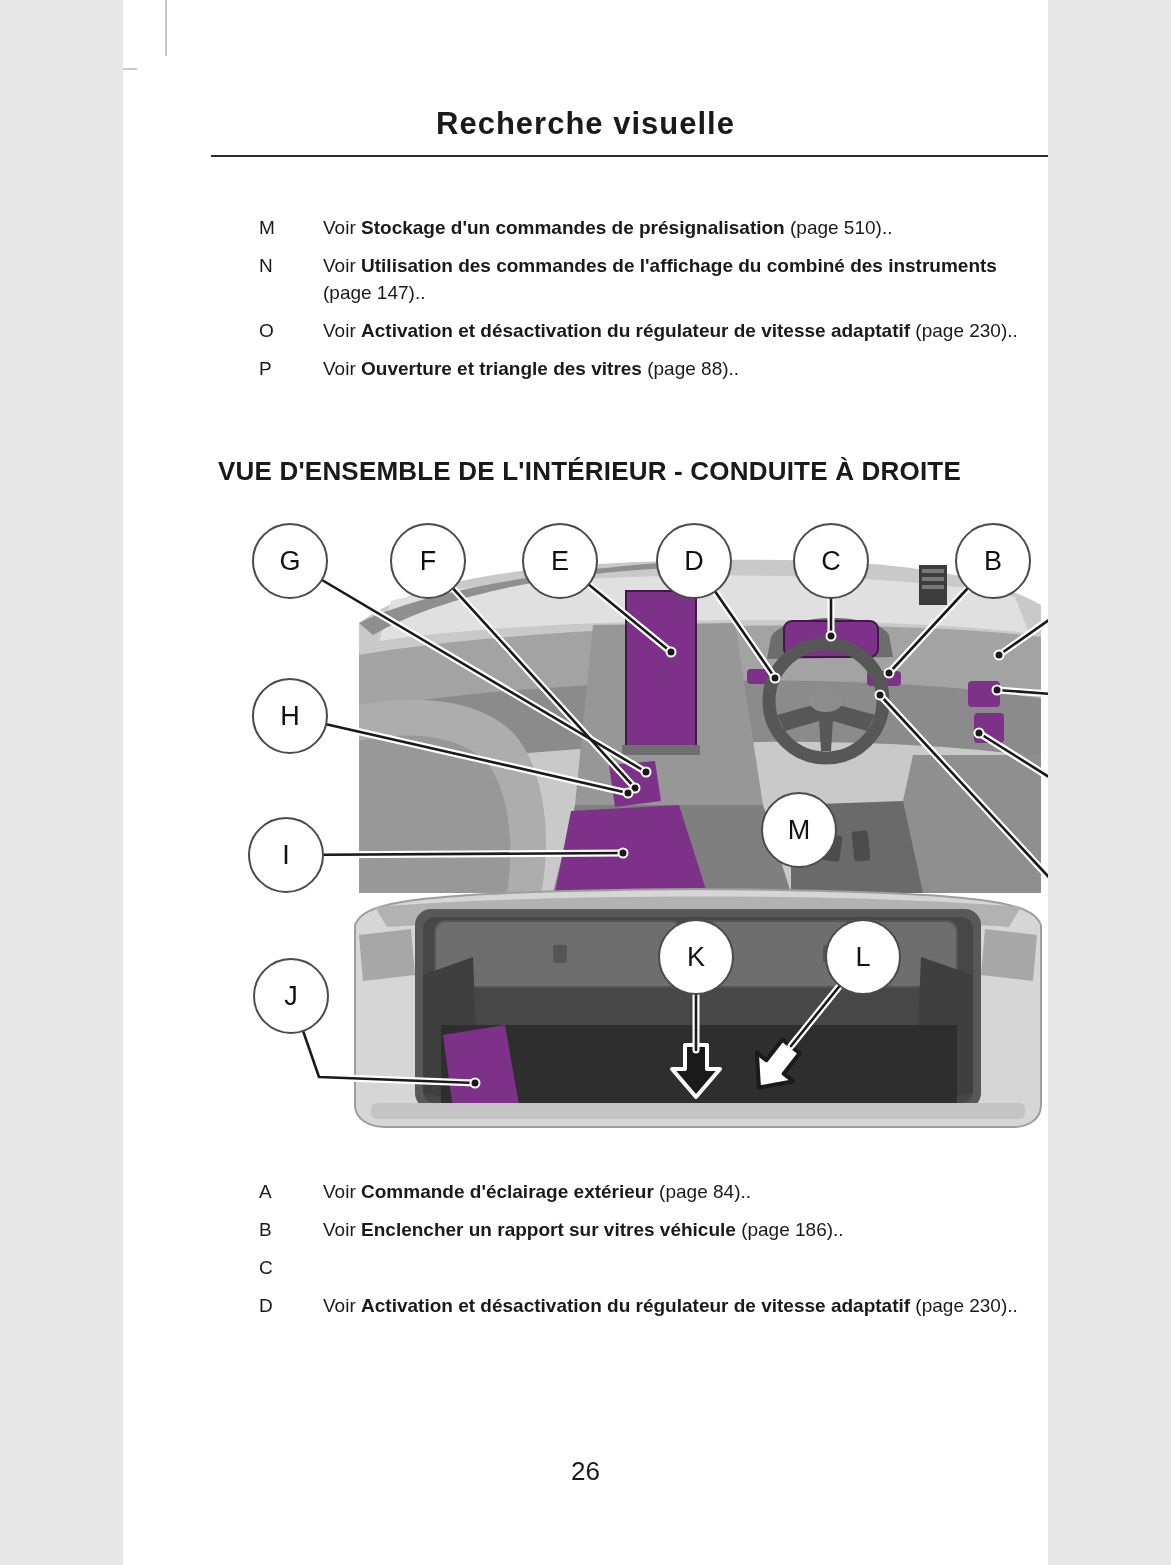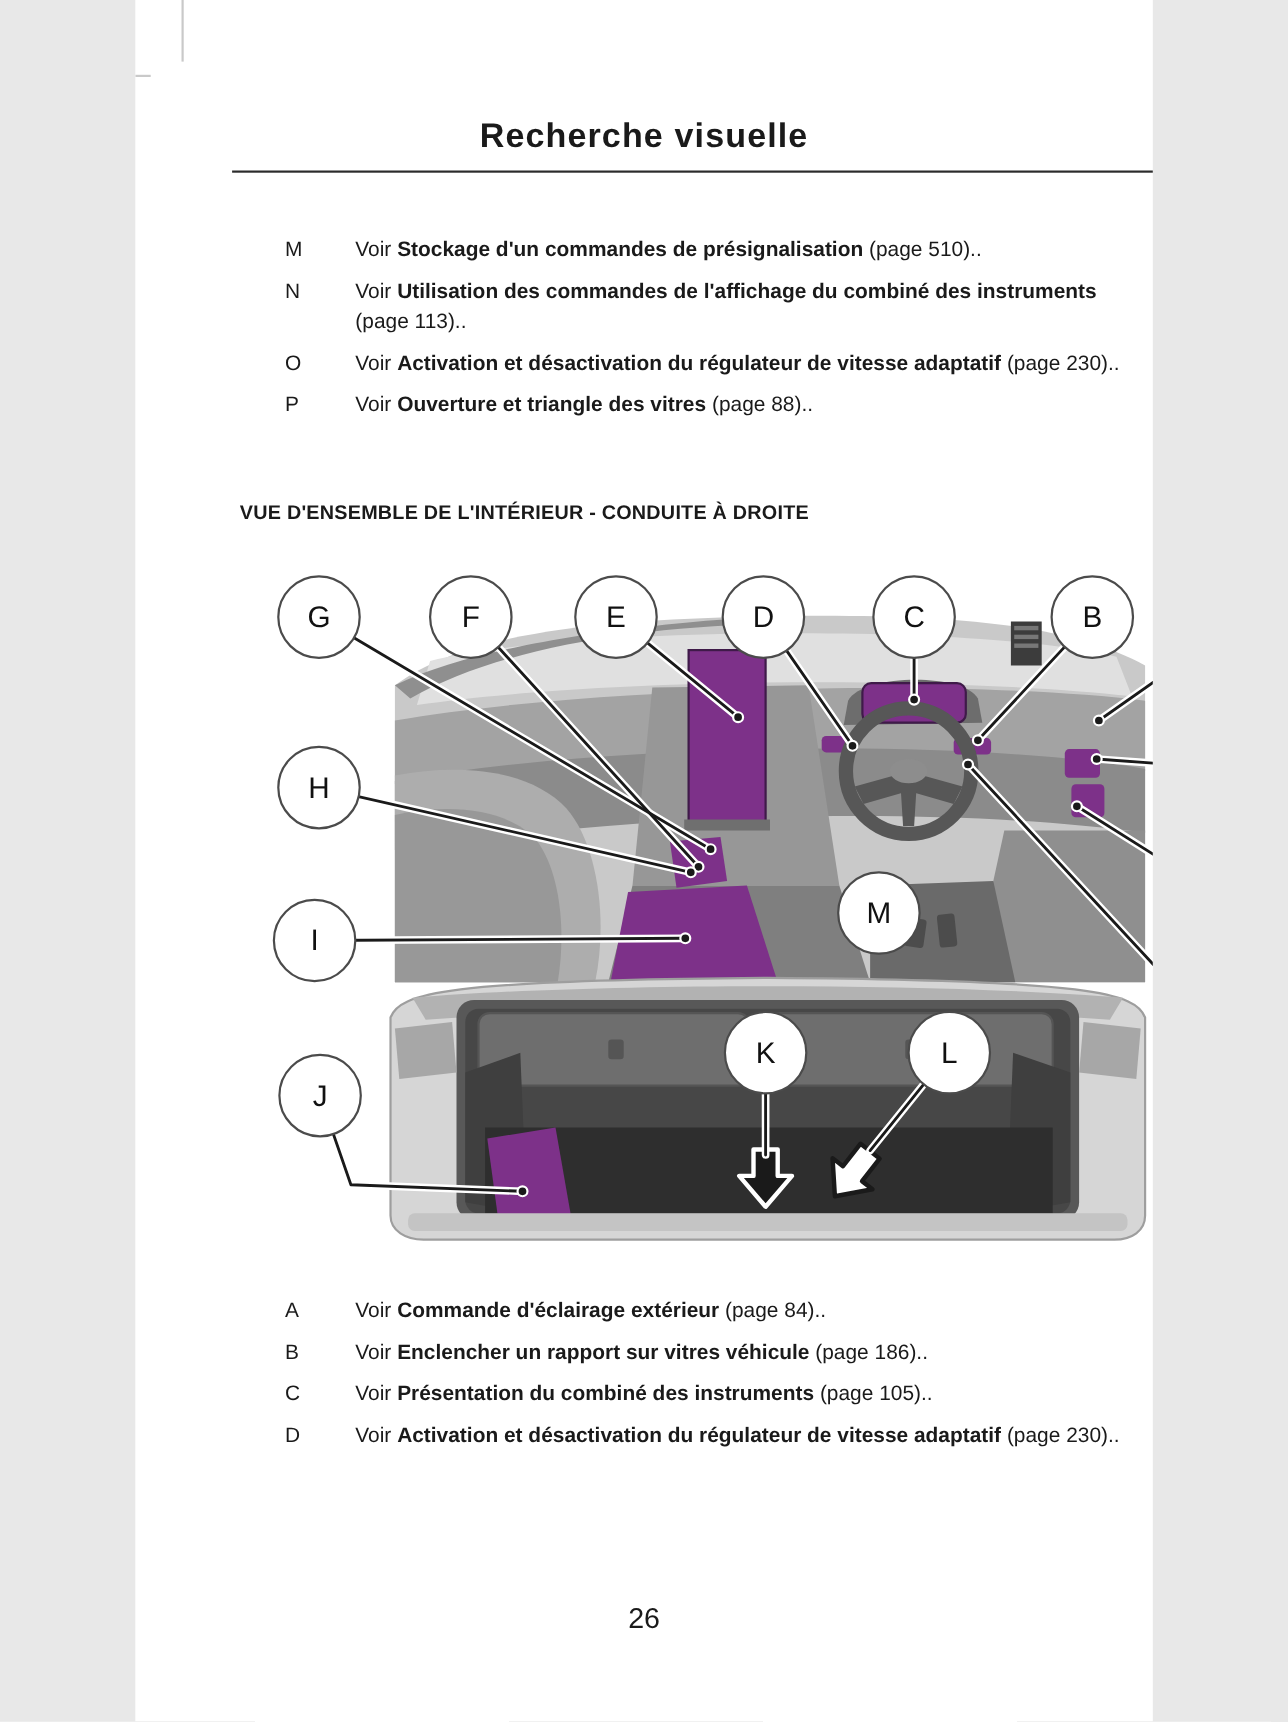--- a/index.html
+++ b/index.html
@@ -18,21 +18,21 @@
   .rule { position:absolute; top:155px; left:88px; width:994px; height:2px; background:#2b2b2b; }
   .vlist { position:absolute; left:136px; width:906px; }
   .vlist.top { top:214px; }
   .vlist.bottom { top:1178px; }
   .li { display:flex; margin-bottom:11px; }
   .letter { flex:0 0 64px; width:64px; font-size:19px; line-height:27px; color:#1a1a1a; }
   .txt { font-size:19px; line-height:27px; max-width:720px; }
   .txt b { font-weight:700; }
   .section-heading {
     position:absolute; top:456px; left:95px;
-    font-size:18px; font-weight:700; letter-spacing:0.2px; white-space:nowrap;
+    font-size:26px; font-weight:700; letter-spacing:0.2px; white-space:nowrap;
   }
   .diagram { position:absolute; top:505px; left:0; width:1171px; height:650px; }
   .art { position:absolute; left:0; top:0; width:1171px; height:650px; }
   .callout {
     position:absolute; width:76px; height:76px; border-radius:50%;
     background:#ffffff; border:2px solid #4b4b4b;
     display:flex; align-items:center; justify-content:center;
     font-size:27px; font-weight:400; color:#111; z-index:3;
   }
   .page-num {
@@ -53,21 +53,21 @@
   <h1 class="title">Recherche visuelle</h1>
   <div class="rule"></div>
 
   <div class="vlist top">
     <div class="li">
       <span class="letter">M</span>
       <p class="txt"><span>Voir </span><b>Stockage d'un commandes de présignalisation</b><span> (page 510)..</span></p>
     </div>
     <div class="li">
       <span class="letter">N</span>
-      <p class="txt"><span>Voir </span><b>Utilisation des commandes de l'affichage du combiné des instruments</b><span> (page 113)..</span></p>
+      <p class="txt"><span>Voir </span><b>Utilisation des commandes de l'affichage du combiné des instruments</b><span> (page 147)..</span></p>
     </div>
     <div class="li">
       <span class="letter">O</span>
       <p class="txt"><span>Voir </span><b>Activation et désactivation du régulateur de vitesse adaptatif</b><span> (page 230)..</span></p>
     </div>
     <div class="li">
       <span class="letter">P</span>
       <p class="txt"><span>Voir </span><b>Ouverture et triangle des vitres</b><span> (page 88)..</span></p>
     </div>
   </div>
@@ -211,21 +211,20 @@
     <div class="li">
       <span class="letter">A</span>
       <p class="txt"><span>Voir </span><b>Commande d'éclairage extérieur</b><span> (page 84)..</span></p>
     </div>
     <div class="li">
       <span class="letter">B</span>
       <p class="txt"><span>Voir </span><b>Enclencher un rapport sur vitres véhicule</b><span> (page 186)..</span></p>
     </div>
     <div class="li">
       <span class="letter">C</span>
-      <p class="txt"><span>Voir </span><b>Présentation du combiné des instruments</b><span> (page 105)..</span></p>
     </div>
     <div class="li">
       <span class="letter">D</span>
       <p class="txt"><span>Voir </span><b>Activation et désactivation du régulateur de vitesse adaptatif</b><span> (page 230)..</span></p>
     </div>
   </div>
 
   <div class="page-num">26</div>
 </div>
 

